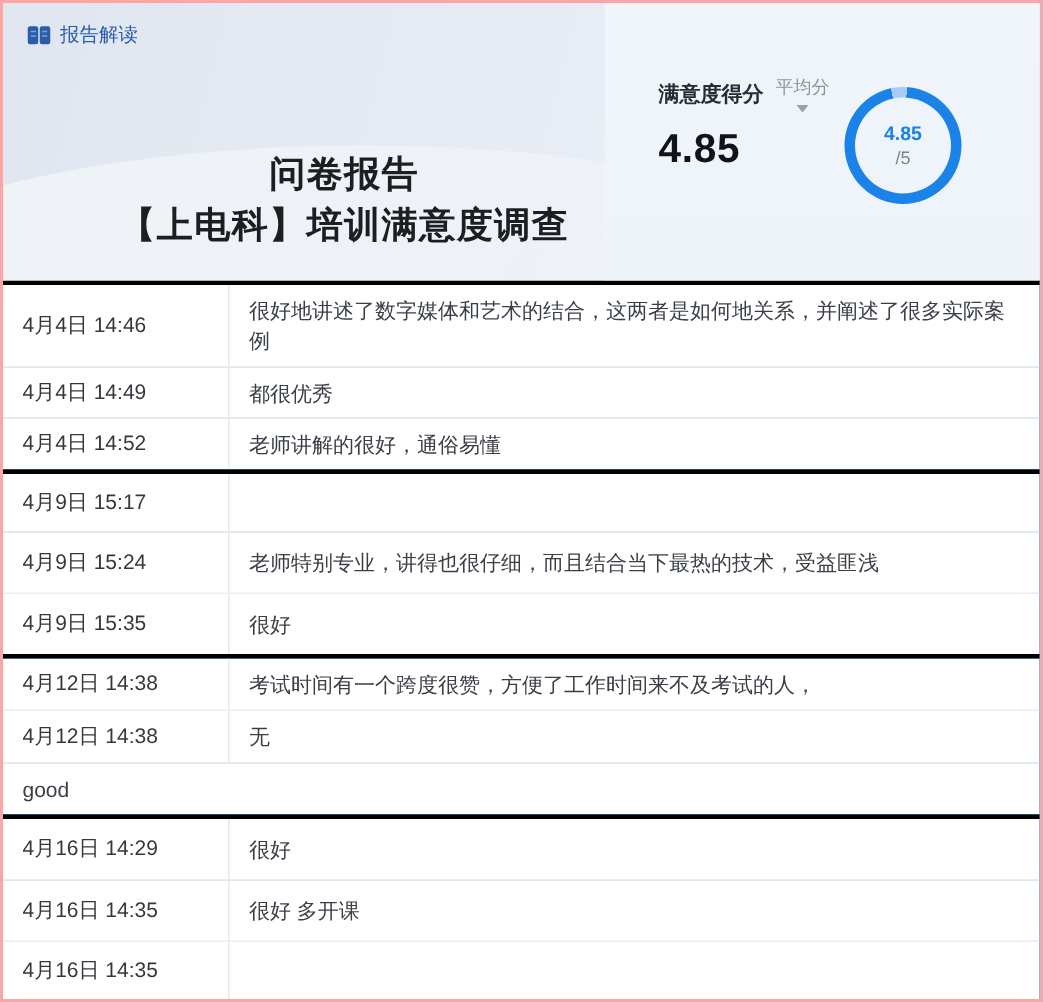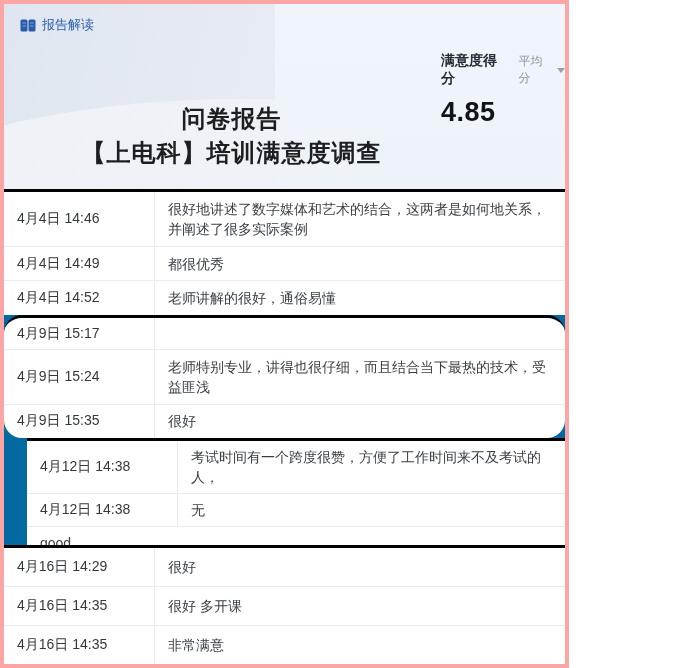--- a/index.html
+++ b/index.html
@@ -3,22 +3,22 @@
 <meta charset="utf-8">
 <style>
   * { margin: 0; padding: 0; box-sizing: border-box; }
   html, body { width: 695px; height: 668px; }
   body {
     font-family: "Liberation Sans", "DejaVu Sans", sans-serif;
     background: #fff;
     overflow: hidden;
   }
   .frame {
-    width: 569px; height: 668px;
-    border: 4px solid #fca5a5;
+    width: 695px; height: 668px;
+    border: 2px solid #fca5a5;
     display: flex; flex-direction: column;
     background: #fff;
   }
 
   
   .report-header {
     position: relative;
     height: 185px; flex: 0 0 185px;
     background: linear-gradient(104deg, #e0e6ef 0%, #e7ecf4 48%, #edf2f8 100%);
     overflow: hidden;
@@ -48,21 +48,21 @@
     color: #1c1e21; font-size: 24px; font-weight: 600;
     line-height: 34px; letter-spacing: 1px;
   }
   .score-card {
     position: absolute; top: 48px; left: 437px; z-index: 3;
   }
   .score-label-row { display: flex; align-items: center; gap: 8px; }
   .score-label { font-size: 14px; font-weight: 700; color: #272c33; }
   .score-mode {
     display: flex; align-items: center; gap: 3px;
-    font-size: 12px; color: #8d939e; cursor: pointer;
+    font-size: 12px; color: #8d939e; cursor: pointer; flex-direction: column;
   }
   .caret-down {
     width: 0; height: 0; display: inline-block;
     border-left: 4px solid transparent; border-right: 4px solid transparent;
     border-top: 5px solid #9aa0aa;
   }
   .score-value {
     margin-top: 9px;
     font-size: 27px; font-weight: 700; color: #101317; letter-spacing: 0.5px;
   }
@@ -82,22 +82,22 @@
   .gauge-max { font-size: 12px; color: #7d828c; }
 
   
   .groups { flex: 1 1 auto; display: flex; flex-direction: column; background: #0369a1; }
   .group {
     border-top: 3px solid #000;
     display: flex; flex-direction: column;
     overflow: hidden;
   }
   .group-1 { flex: 0 0 126px; }
-  .group-2 { flex: 0 0 123px; border-radius: 18px; }
-  .group-3 { flex: 0 0 107px; margin-left: 23px; }
+  .group-2 { flex: 0 0 123px; }
+  .group-3 { flex: 0 0 107px; }
   .group-4 { flex: 1 1 auto; }
   .row {
     display: flex; align-items: stretch; flex: 1 1 auto;
     border-bottom: 1px solid #ececec;
     background: #fff;
   }
   .row:last-child { border-bottom: none; }
   .cell-time {
     flex: 0 0 151px; width: 151px;
     display: flex; align-items: center;
@@ -203,18 +203,17 @@
         <div class="row">
     <div class="cell-time">4月16日 14:29</div>
     <div class="cell-comment">很好</div>
   </div>
         <div class="row">
     <div class="cell-time">4月16日 14:35</div>
     <div class="cell-comment">很好 多开课</div>
   </div>
         <div class="row">
     <div class="cell-time">4月16日 14:35</div>
-    <div class="cell-comment">非常满意</div>
   </div>
       </div>
     </div>
 
 </div>
 
 </body></html>

